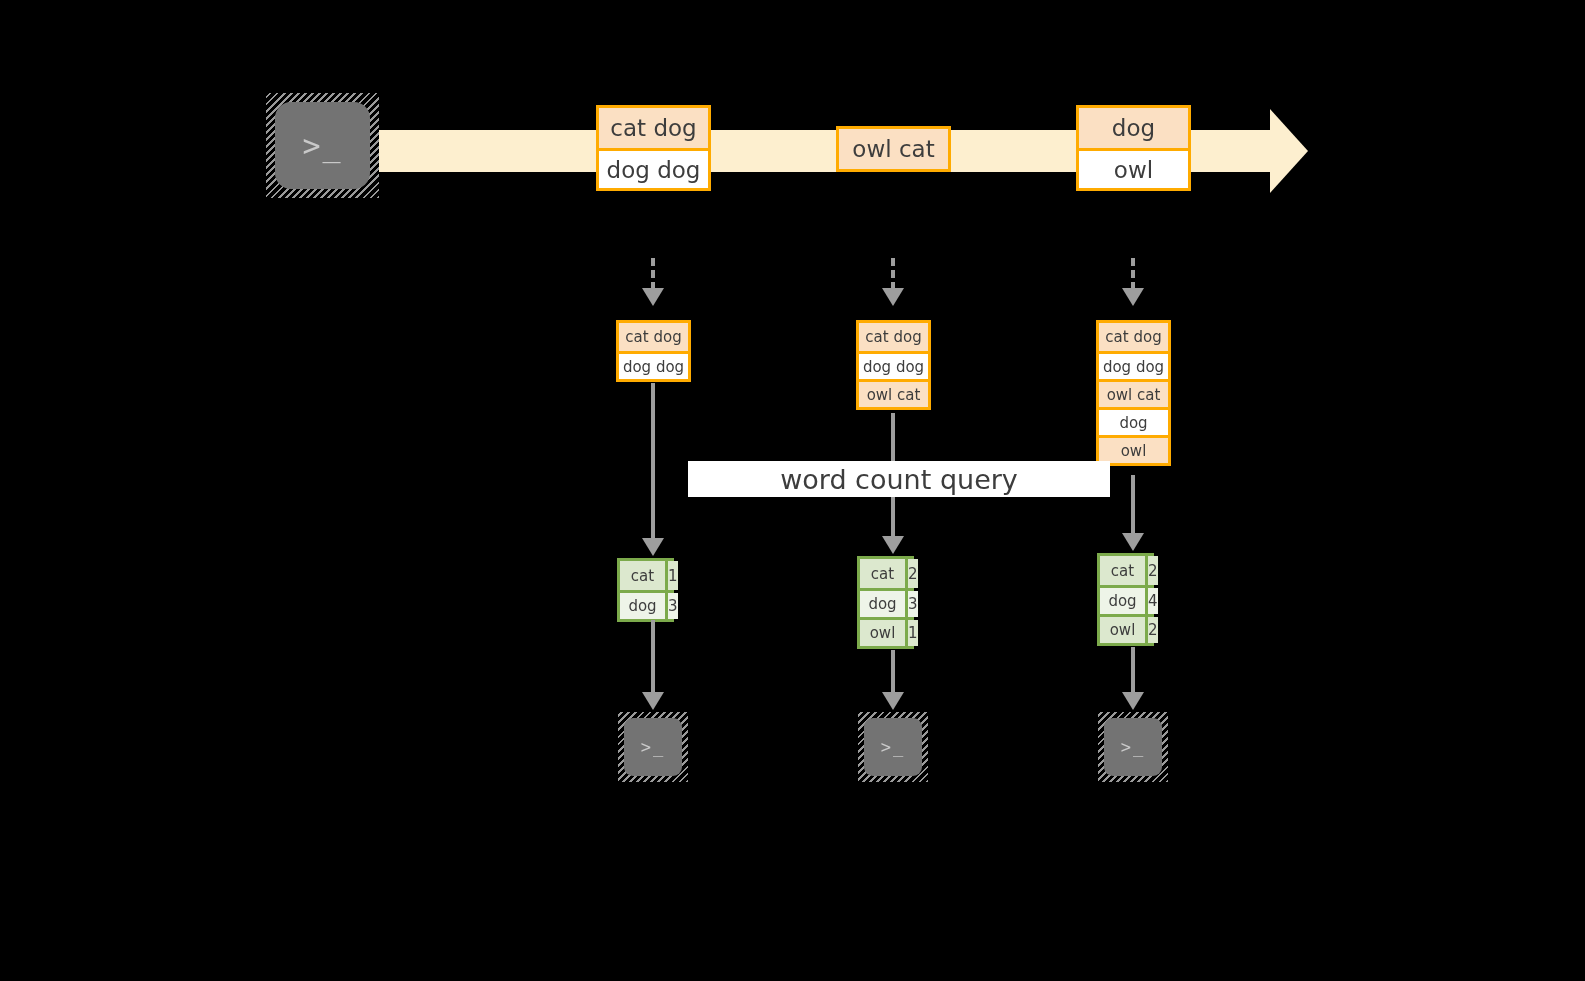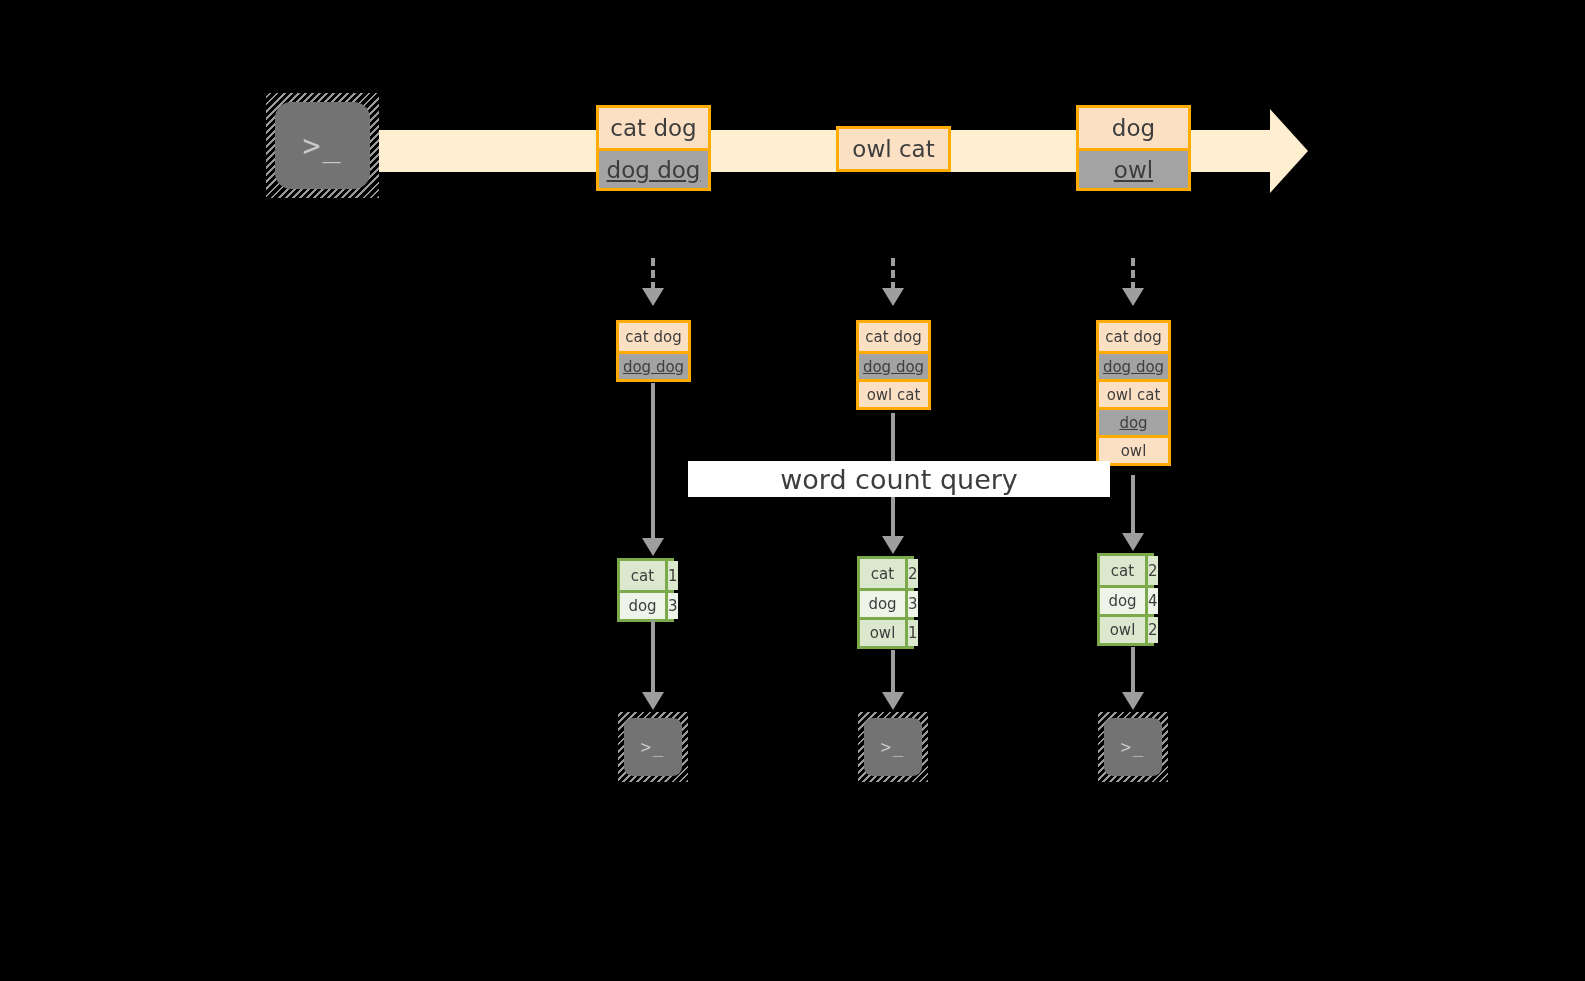--- a/index.html
+++ b/index.html
@@ -85,21 +85,21 @@
   .obox .row {
     box-sizing: border-box;
     display: flex;
     align-items: center;
     justify-content: center;
     white-space: nowrap;
     color: #3d3d3d;
   }
   .obox .row + .row { border-top: 3px solid #FFAB00; }
   .obox .row.shade-a { background: #FBE0C3; }
-  .obox .row.shade-b { background: #a3a3a3; text-decoration: underline; }
+  .obox .row.shade-b { background: #ffffff; }
 
   
   .obox.stream .row { height: 40px; font-size: 23px; }
 
   
   .obox.acc { width: 75px; }
   .obox.acc .row { height: 28px; font-size: 15px; }
 
   
   .gtable {

